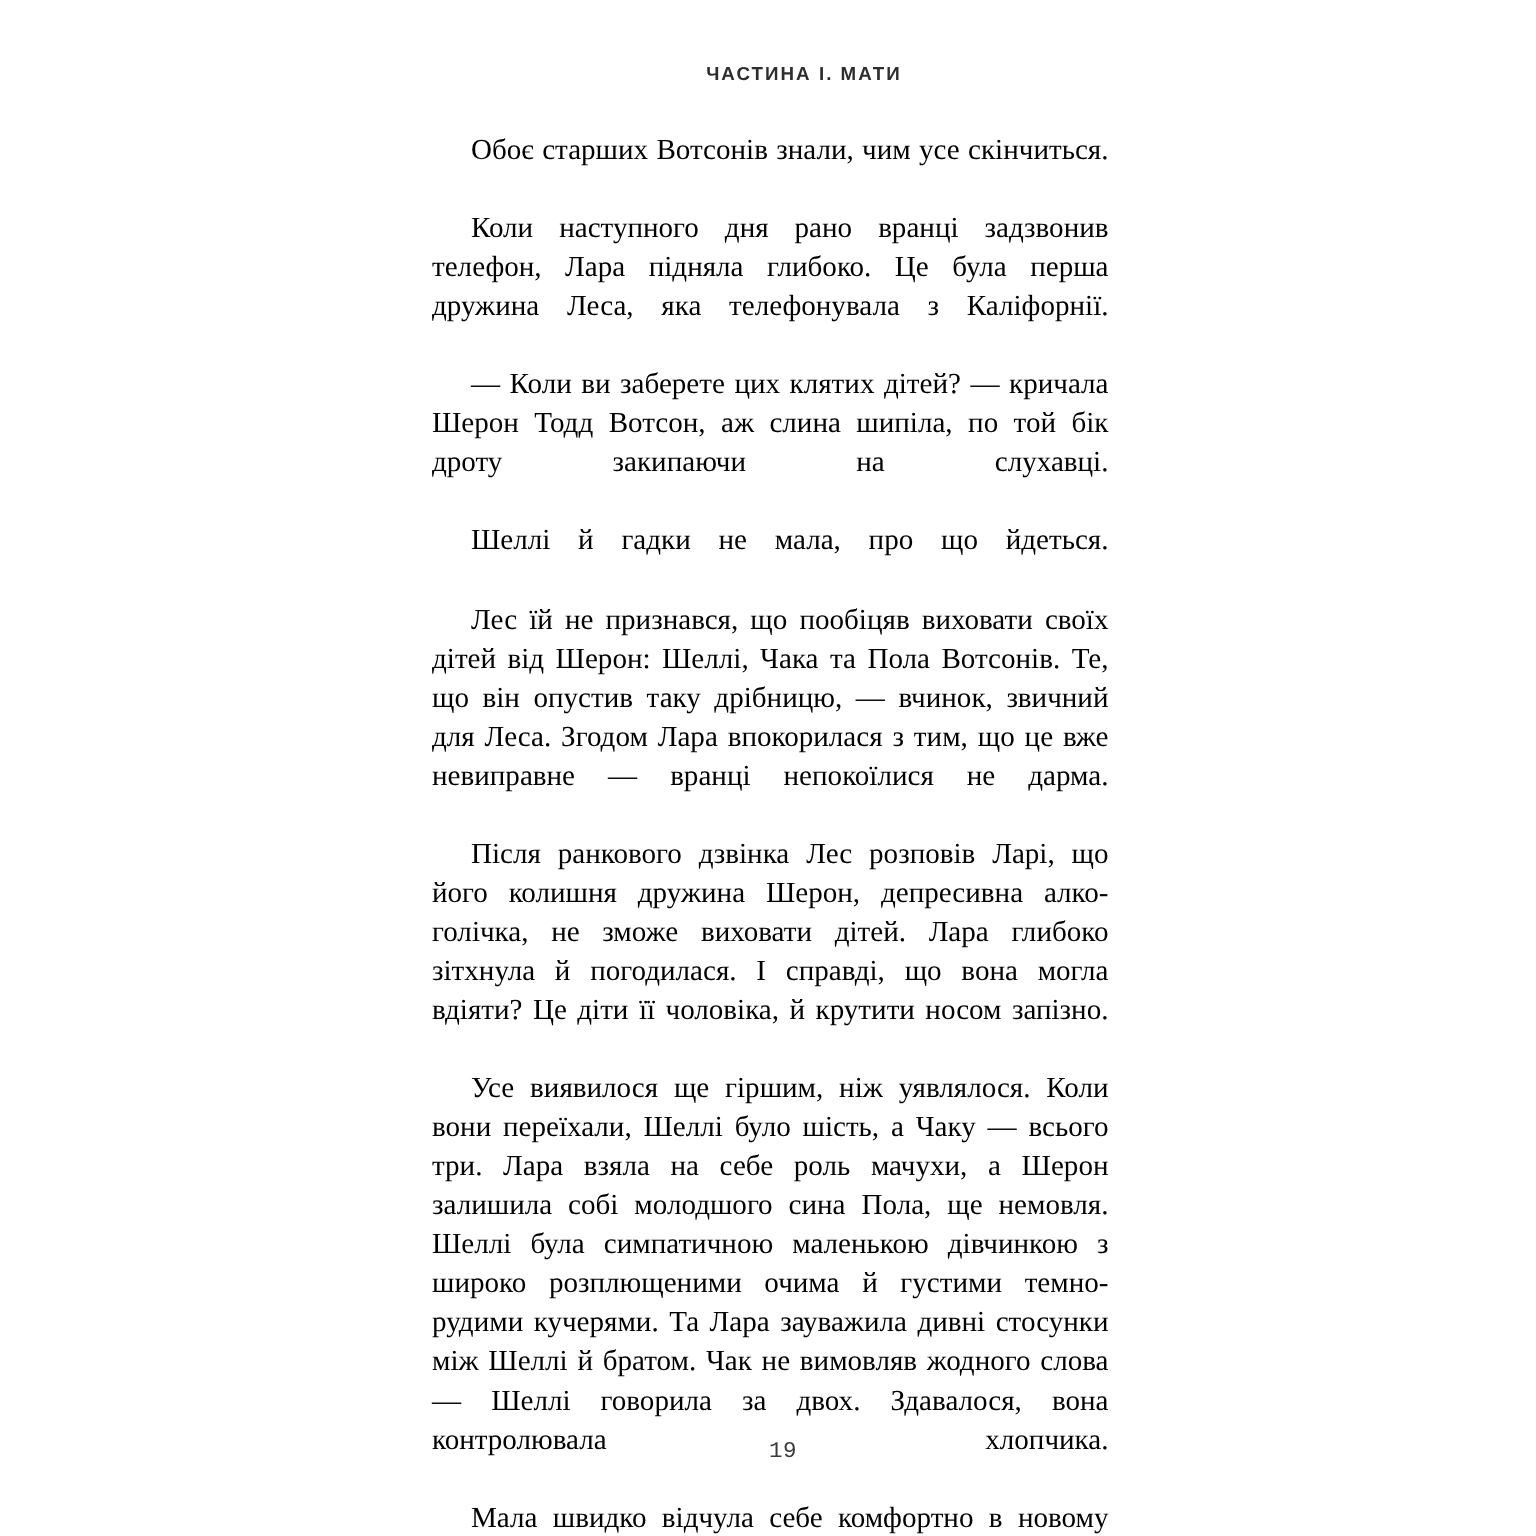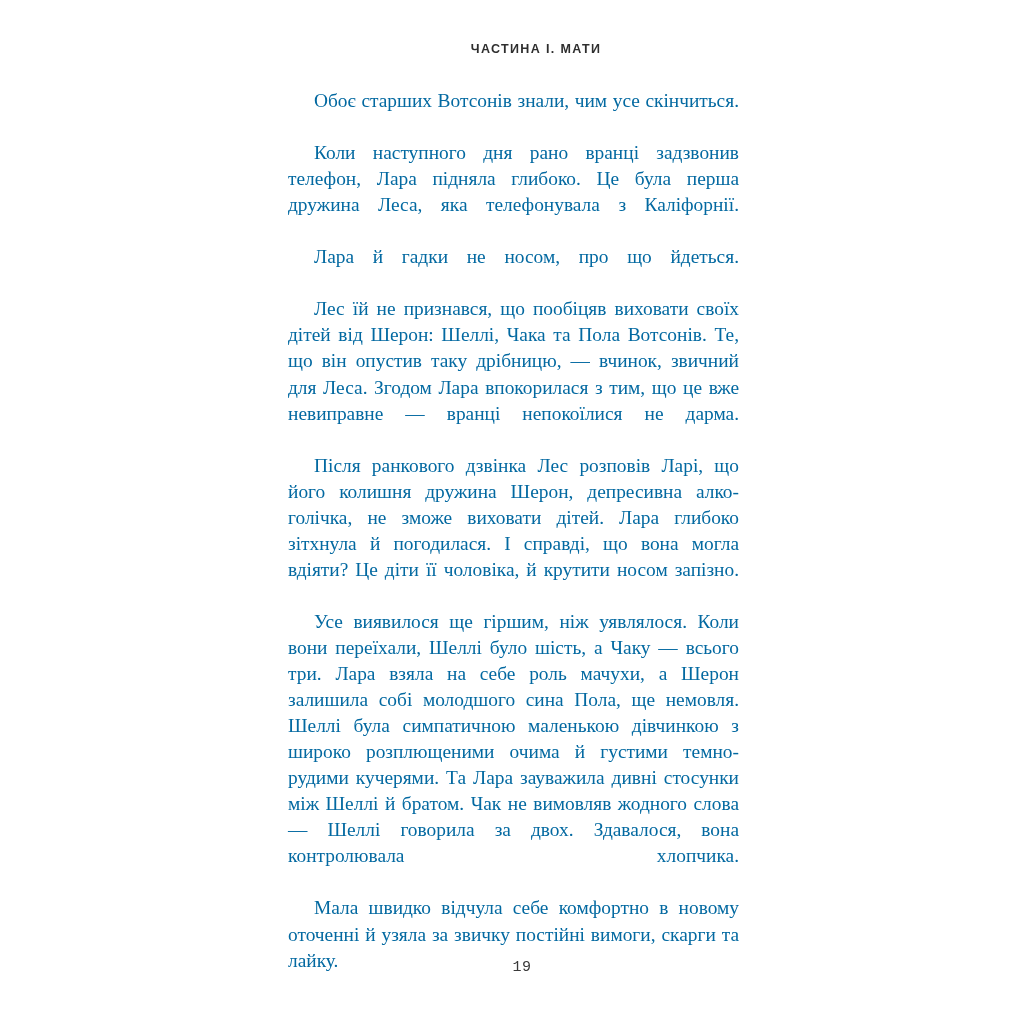--- a/index.html
+++ b/index.html
@@ -46,21 +46,21 @@
     width: 451px;
   }
 
   .para {
     margin: 0;
     text-indent: 26px;
     text-align: justify;
     text-justify: inter-word;
     font-size: 19.4px;
     line-height: 26.05px;
-    color: #0369a1;
+    color: #000000;
     hyphens: manual;
     -webkit-hyphens: manual;
   }
 
   
   .para:after {
     content: "";
     display: inline-block;
     width: 100%;
   }
@@ -82,21 +82,22 @@
 </head>
 <body>
 
 <div class="page">
 
   <div class="running-header">ЧАСТИНА І. МАТИ</div>
 
   <div class="textblock">
     <p class="para">Обоє старших Вотсонів знали, чим усе скінчиться.</p>
     <p class="para">Коли наступного дня рано вранці задзвонив телефон, Лара підняла глибоко. Це була перша дружина Леса, яка телефонувала з Каліфорнії.</p>
-    <p class="para">Лара й гадки не носом, про що йдеться.</p>
+    <p class="para">— Коли ви заберете цих клятих дітей? — кричала Шерон Тодд Вотсон, аж слина шипіла, по той бік дроту закипаючи на слухавці.</p>
+    <p class="para">Шеллі й гадки не мала, про що йдеться.</p>
     <p class="para">Лес їй не признався, що пообіцяв виховати своїх дітей від Шерон: Шеллі, Чака та Пола Вотсонів. Те, що він опустив таку дрібницю, — вчинок, звичний для Леса. Згодом Лара впокорилася з тим, що це вже невиправне — вранці непокоїлися не дарма.</p>
     <p class="para">Після ранкового дзвінка Лес розповів Ларі, що його колишня дружина Шерон, депресивна алко­голічка, не зможе виховати дітей. Лара глибоко зітхнула й погодилася. І справді, що вона могла вдіяти? Це діти її чоловіка, й крутити носом за­пізно.</p>
     <p class="para">Усе виявилося ще гіршим, ніж уявлялося. Коли вони переїхали, Шеллі було шість, а Чаку — всьо­го три. Лара взяла на себе роль мачухи, а Шерон залишила собі молодшого сина Пола, ще немовля. Шеллі була симпатичною маленькою дівчинкою з широко розплющеними очима й густими тем­но-рудими кучерями. Та Лара зауважила дивні стосунки між Шеллі й братом. Чак не вимовляв жодного слова — Шеллі говорила за двох. Здава­лося, вона контролювала хлопчика.</p>
     <p class="para">Мала швидко відчула себе комфортно в новому оточенні й узяла за звичку постійні вимоги, скарги та лайку.</p>
   </div>
 
   <div class="folio">19</div>
 
 </div>
 

